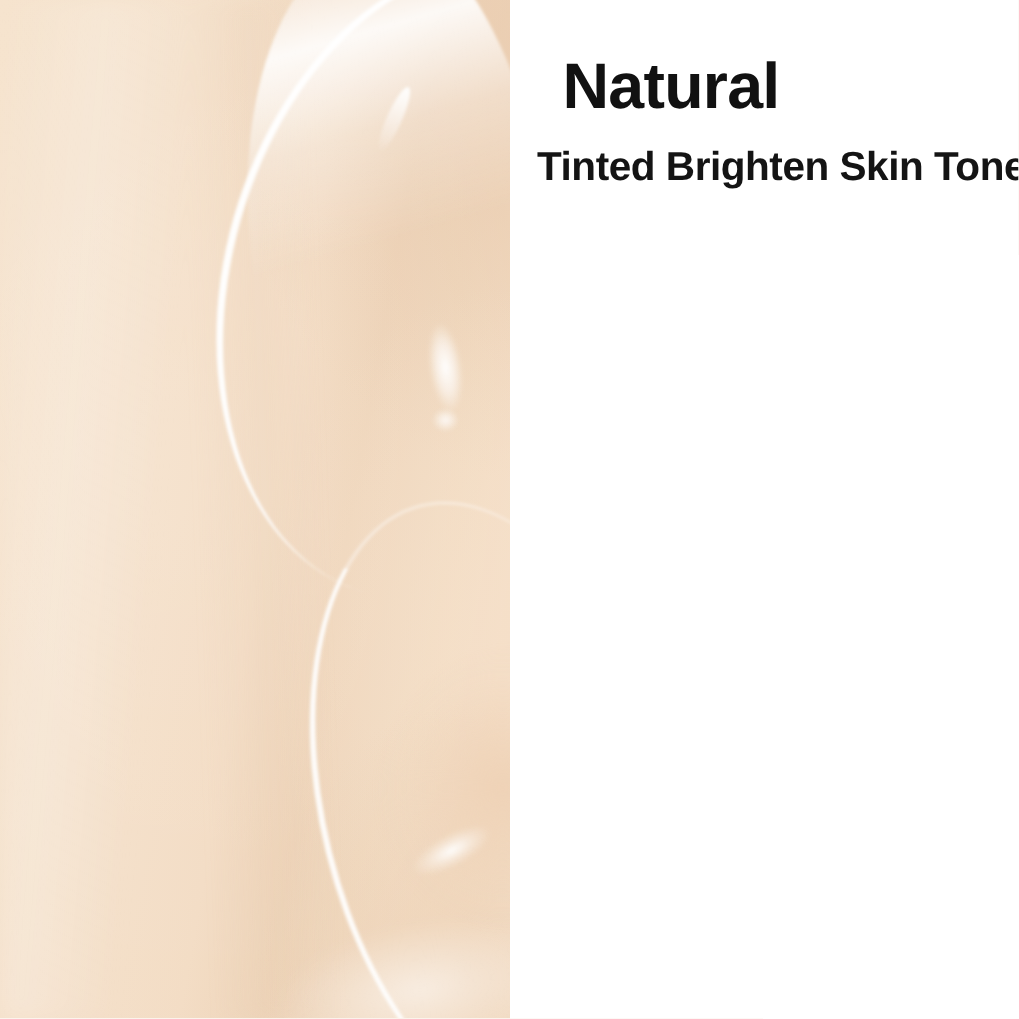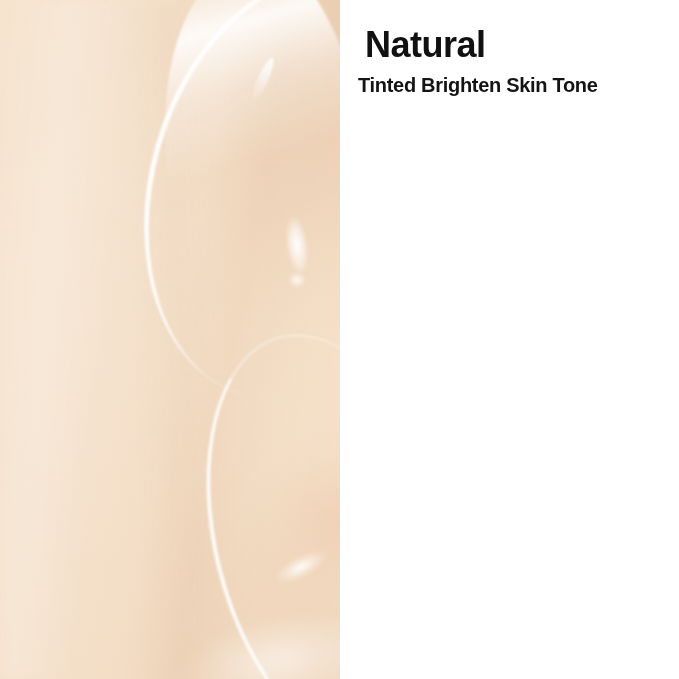--- a/index.html
+++ b/index.html
@@ -194,30 +194,30 @@
 
   #title-block {
     position: absolute;
     left: 18px;
     top: 20px;
     right: 0;
   }
   #page-title {
     font-family: "Liberation Sans", sans-serif;
     font-weight: bold;
-    font-size: 36px;
+    font-size: 43px;
     line-height: 1.0;
     letter-spacing: -0.5px;
     color: #111111;
-    margin: 7px;
+    margin: 17px;
   }
   #page-subtitle {
     font-family: "Liberation Sans", sans-serif;
     font-weight: bold;
-    font-size: 20px;
+    font-size: 27px;
     line-height: 1.1;
     letter-spacing: -0.3px;
     color: #141414;
     margin: 11px 0 0 0;
     white-space: nowrap;
   }
 </style>
 </head>
 <body>
 

